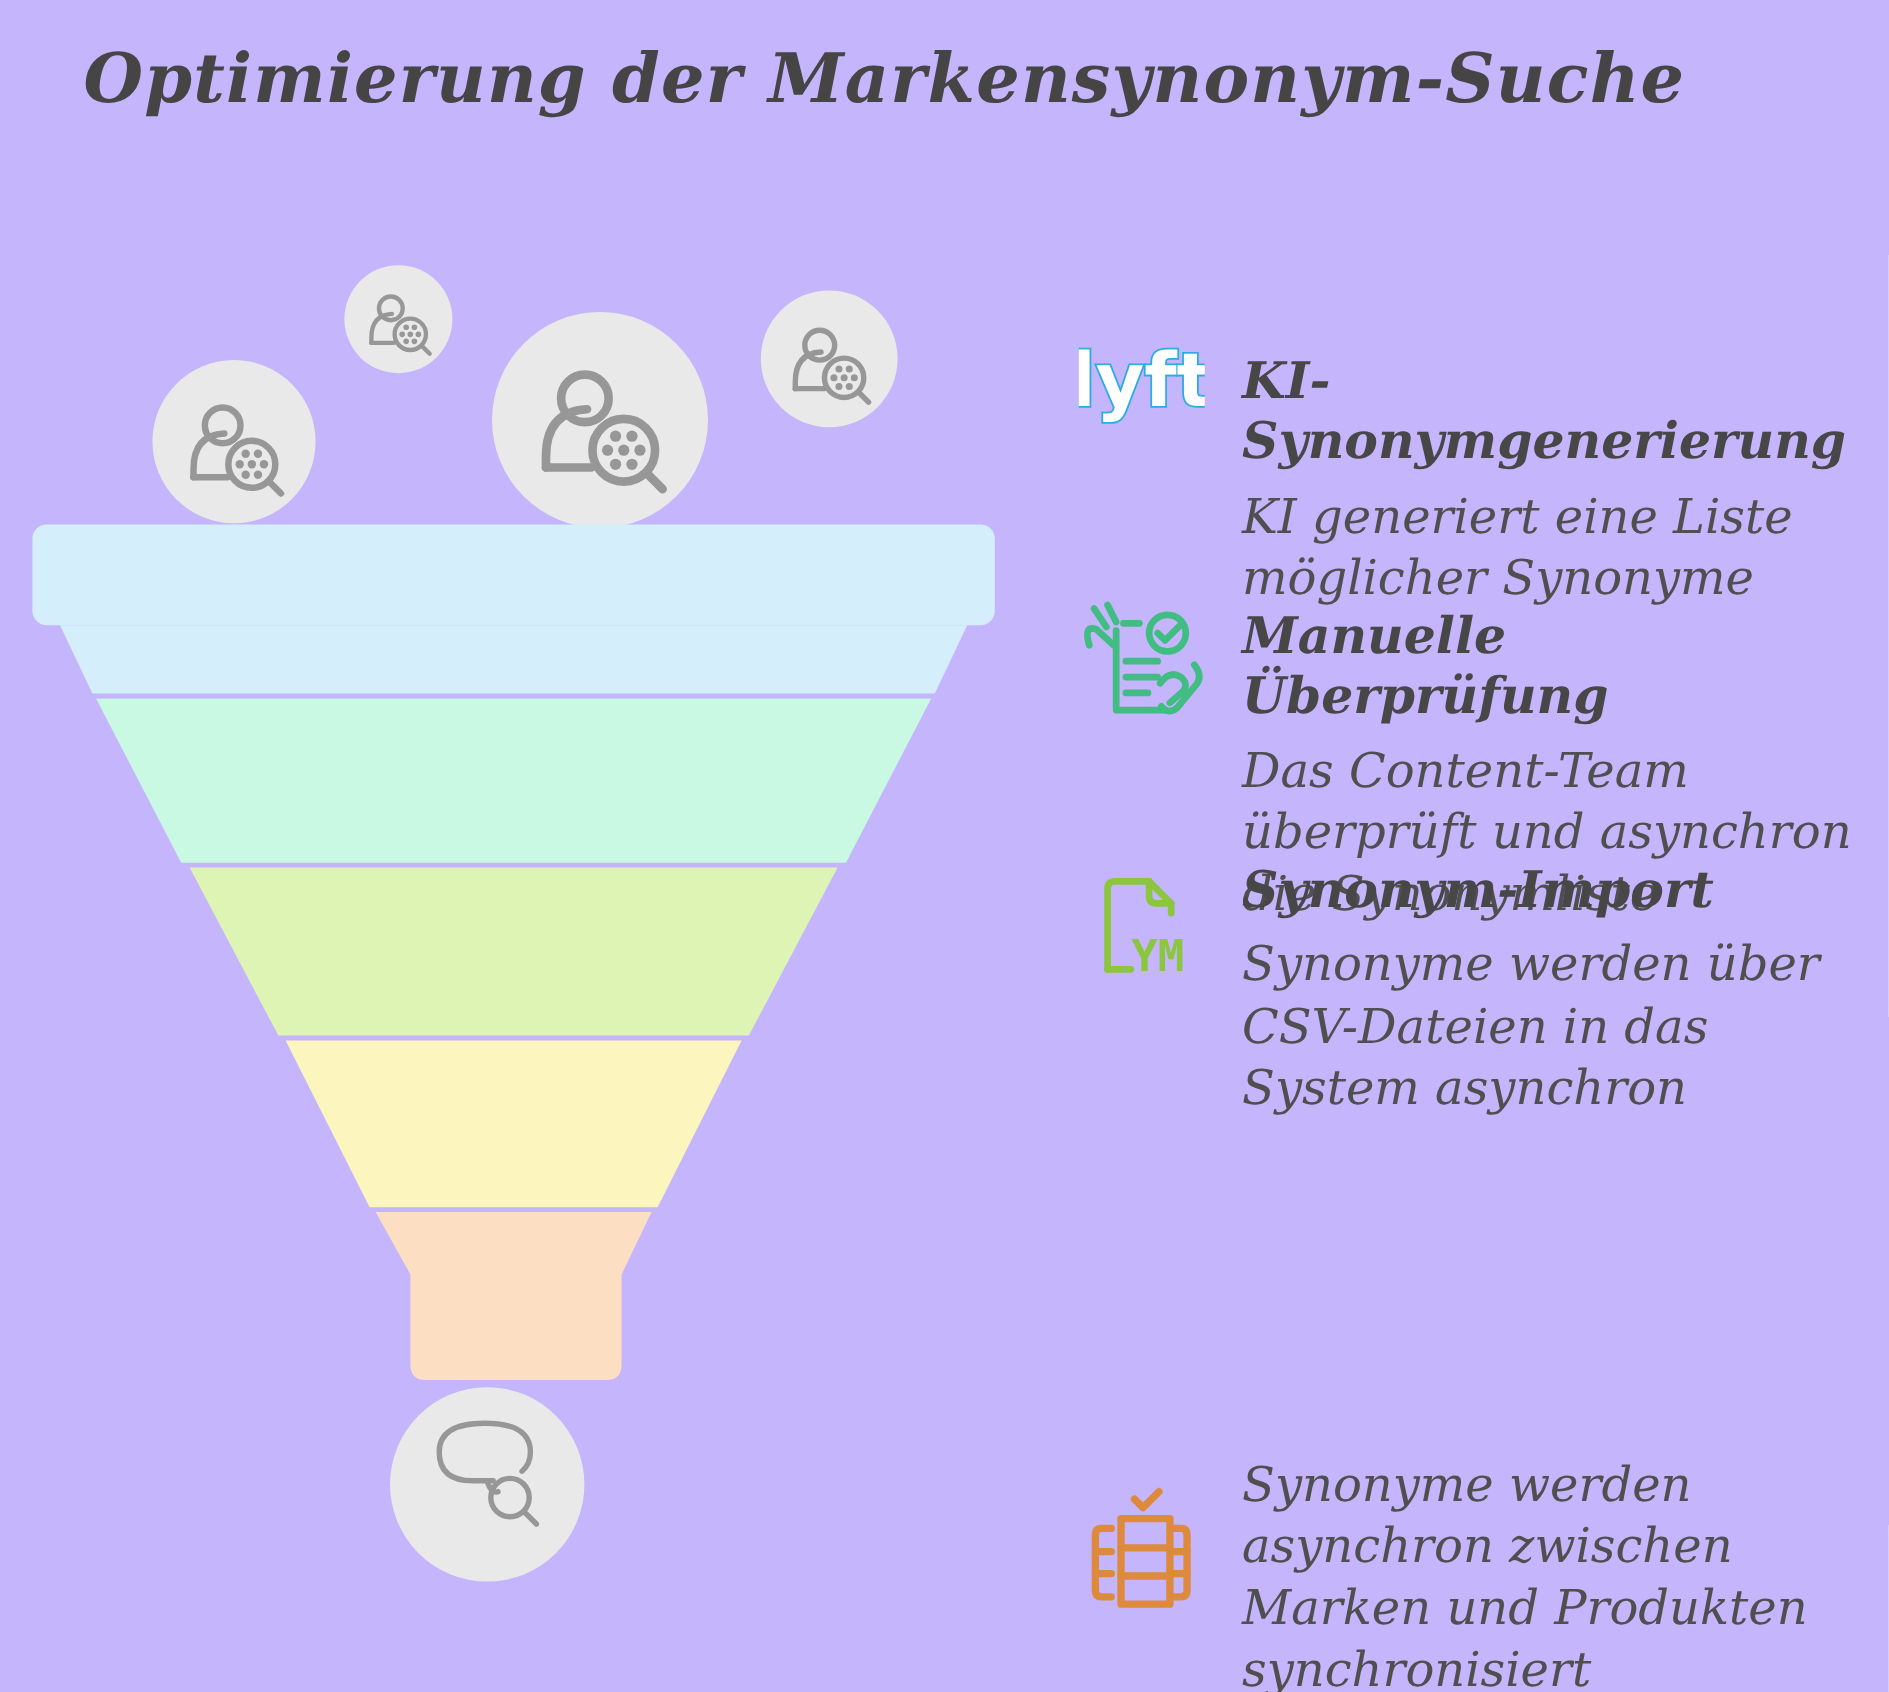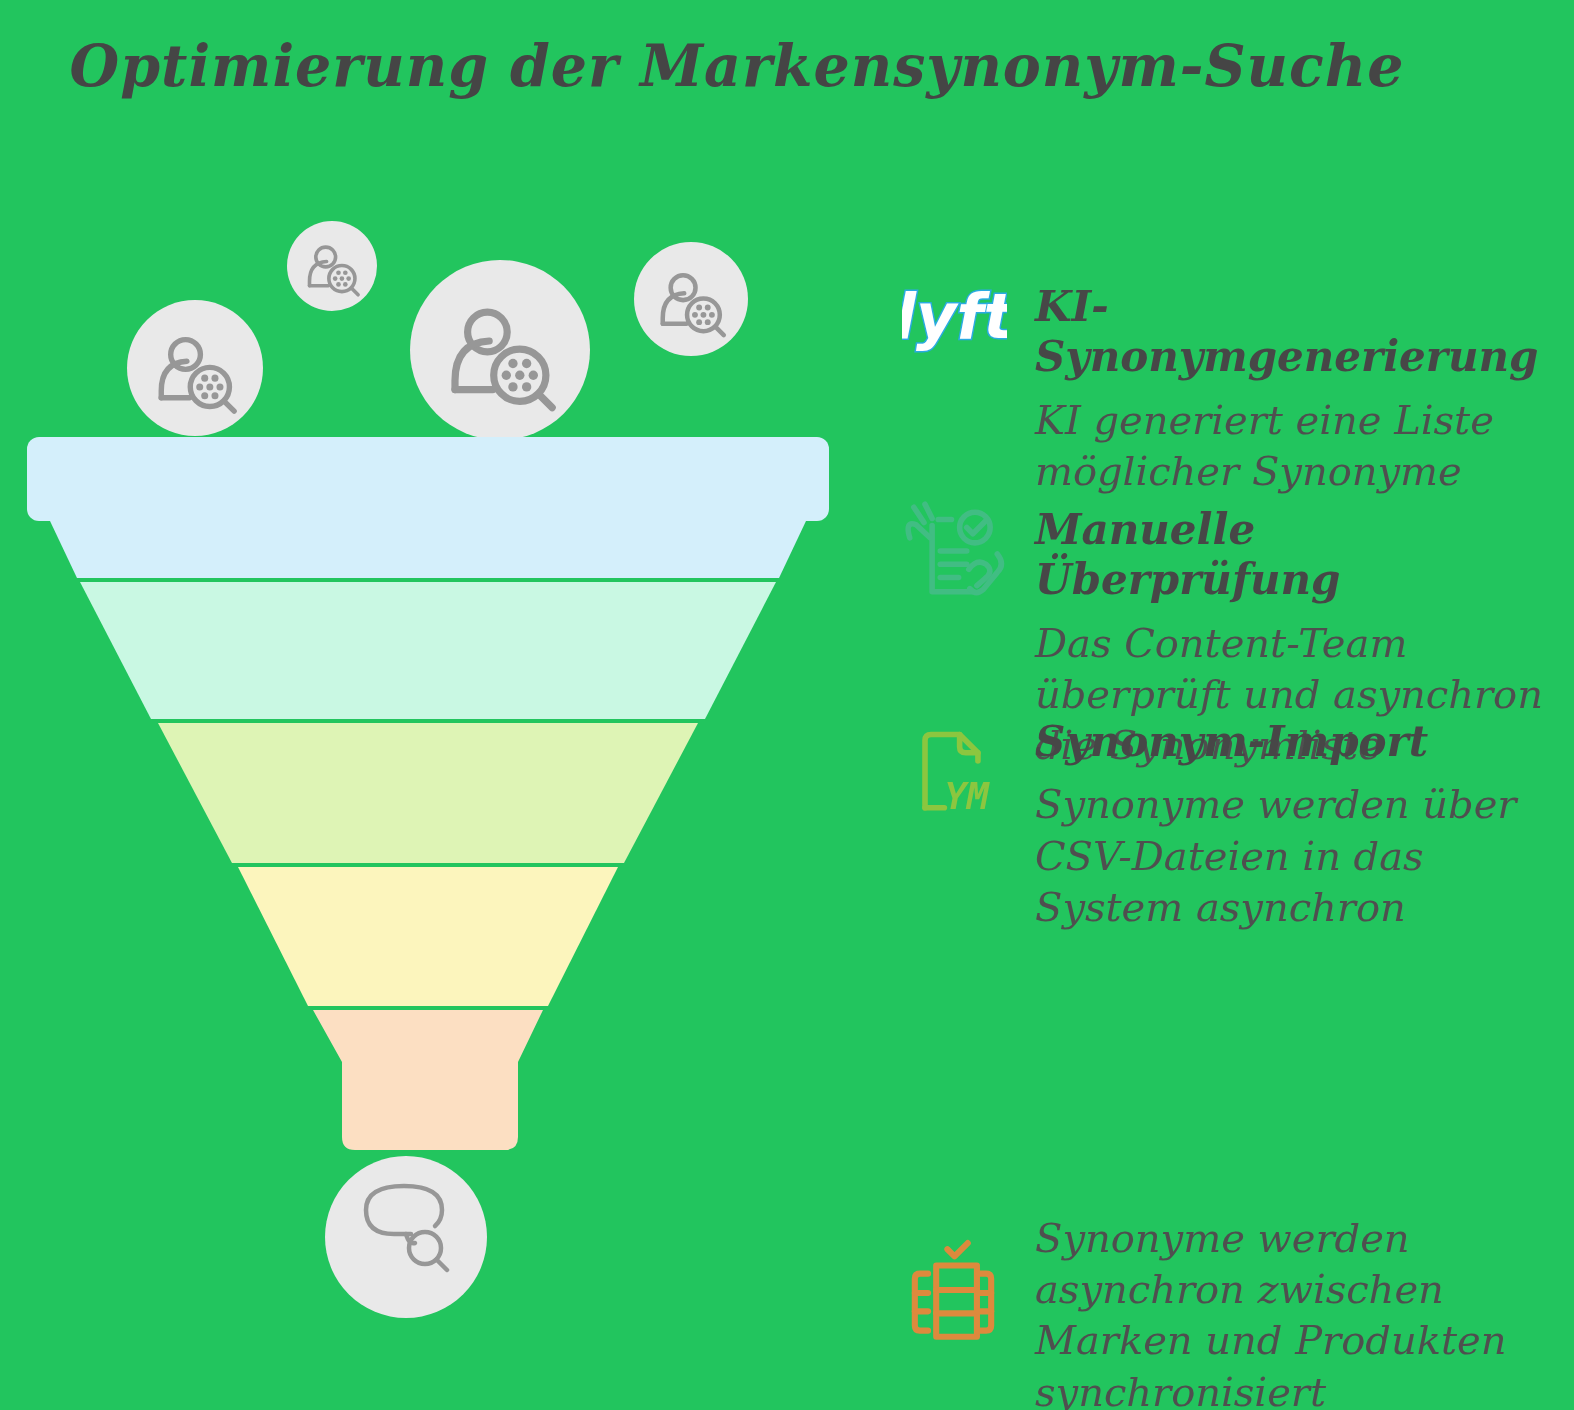--- a/index.html
+++ b/index.html
@@ -1,22 +1,22 @@
 <!DOCTYPE html>
 <html><head>
 <meta charset="utf-8">
 <style>
   html,body{margin:0;padding:0;background:#ffffff;}
-  .canvas{position:relative;width:1574px;height:1410px;background:#22c55e;overflow:hidden;
+  .canvas{position:relative;width:1574px;height:1410px;background:#c4b5fd;overflow:hidden;
           font-family:"DejaVu Serif","Liberation Serif",serif;}
   .main-title{position:absolute;top:32px;left:0;width:1474px;text-align:center;
               font-size:57px;font-weight:700;font-style:italic;color:#454545;letter-spacing:1px;}
   .funnel-svg{position:absolute;left:0;top:0;}
   .step{position:absolute;left:895px;display:flex;align-items:flex-start;}
-  .step-icon{width:112px;min-width:112px;display:flex;justify-content:flex-end;font-style:italic;}
+  .step-icon{width:112px;min-width:112px;display:flex;justify-content:center;}
   .step-text{margin-left:28px;width:530px;}
   .step-title{font-size:42px;font-weight:700;font-style:italic;color:#474747;line-height:1.2;}
   .step-desc{font-size:40px;font-style:italic;color:#4f4f4f;line-height:1.28;margin-top:12px;max-width:512px;}
 </style>
 </head>
 <body>
 
 <div class="canvas">
 
   <div class="main-title">Optimierung der Markensynonym-Suche</div>
@@ -73,21 +73,21 @@
     </g>
   </svg>
 
   <div class="step" style="top:270px">
     <div class="step-icon" style="margin-top:12px">
       <svg width="105" height="78" viewBox="0 0 105 78">
         <text x="52" y="56" text-anchor="middle" font-family="DejaVu Sans, sans-serif" font-size="62" font-weight="bold" fill="#ffffff" stroke-width="3" paint-order="stroke" stroke="#2aabe2">lyft</text>
       </svg>
     </div>
     <div class="step-text">
-      <div class="step-title" style="margin-top:12px">KI-Synonymgenerierung</div>
+      <div class="step-title" style="margin-top:23px">KI-Synonymgenerierung</div>
       <div class="step-desc">KI generiert eine Liste möglicher Synonyme</div>
     </div>
   </div>
 
   <div class="step" style="top:495px">
     <div class="step-icon">
       <svg width="108" height="112" viewBox="0 0 105 110">
         <g fill="none" stroke-width="5.5" stroke-linecap="round" stroke-linejoin="round" stroke="#41bd83">
           <path d="M 32 30 V 95 H 72"></path>
           <path d="M 38 24 H 51"></path>

